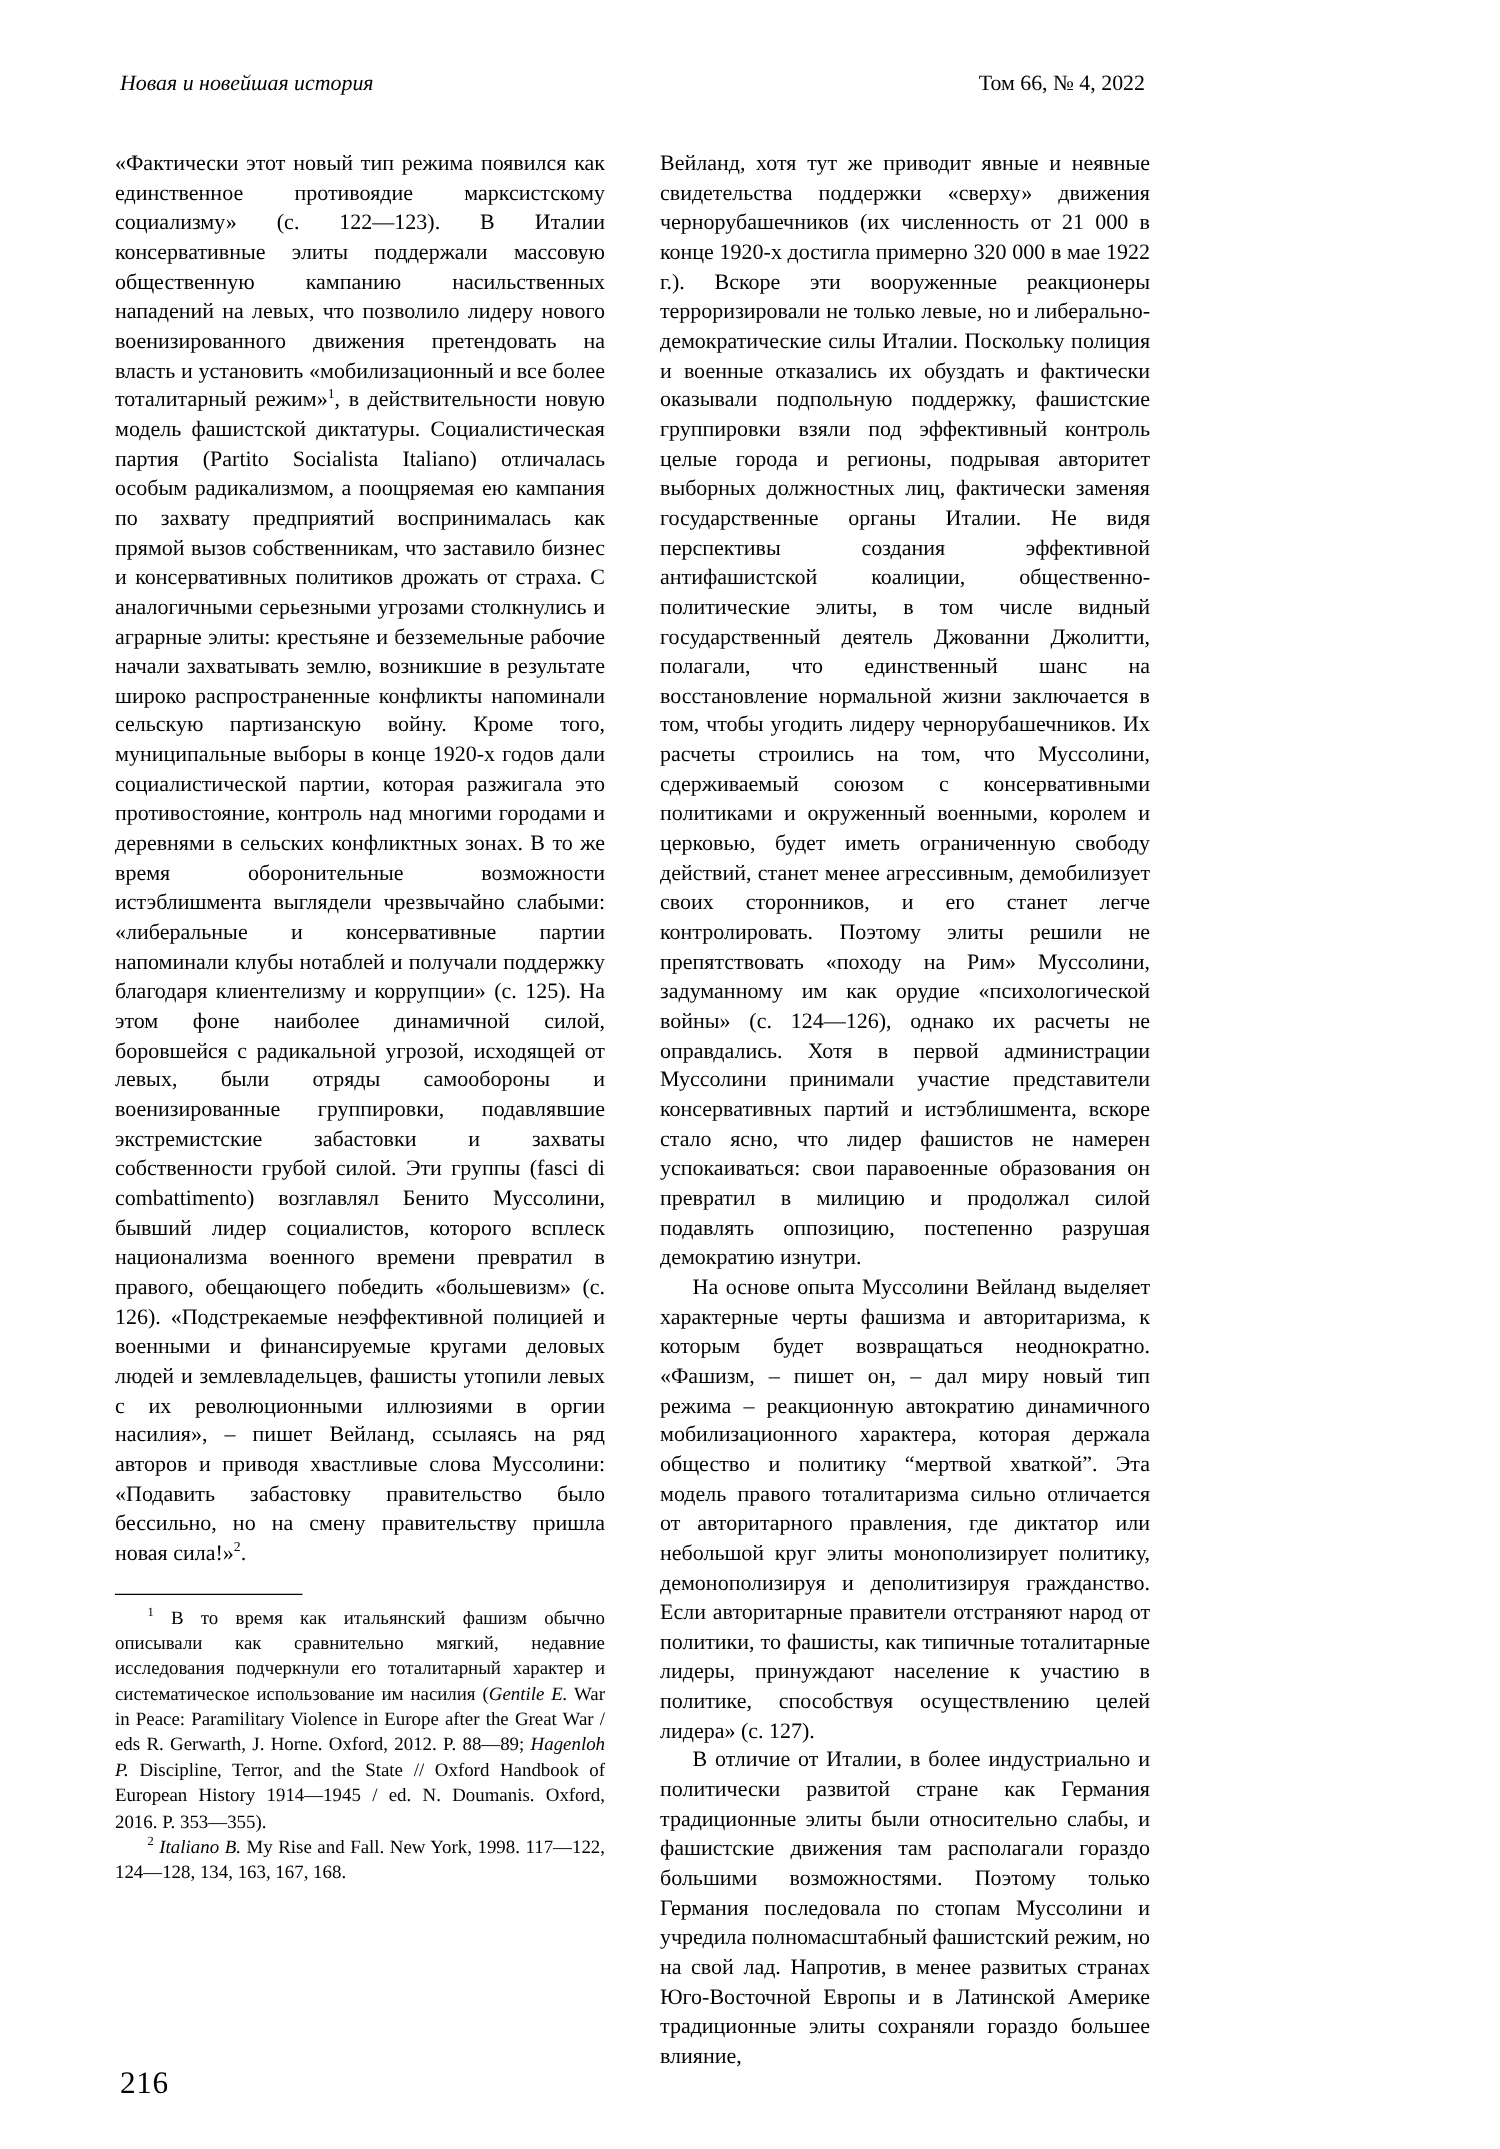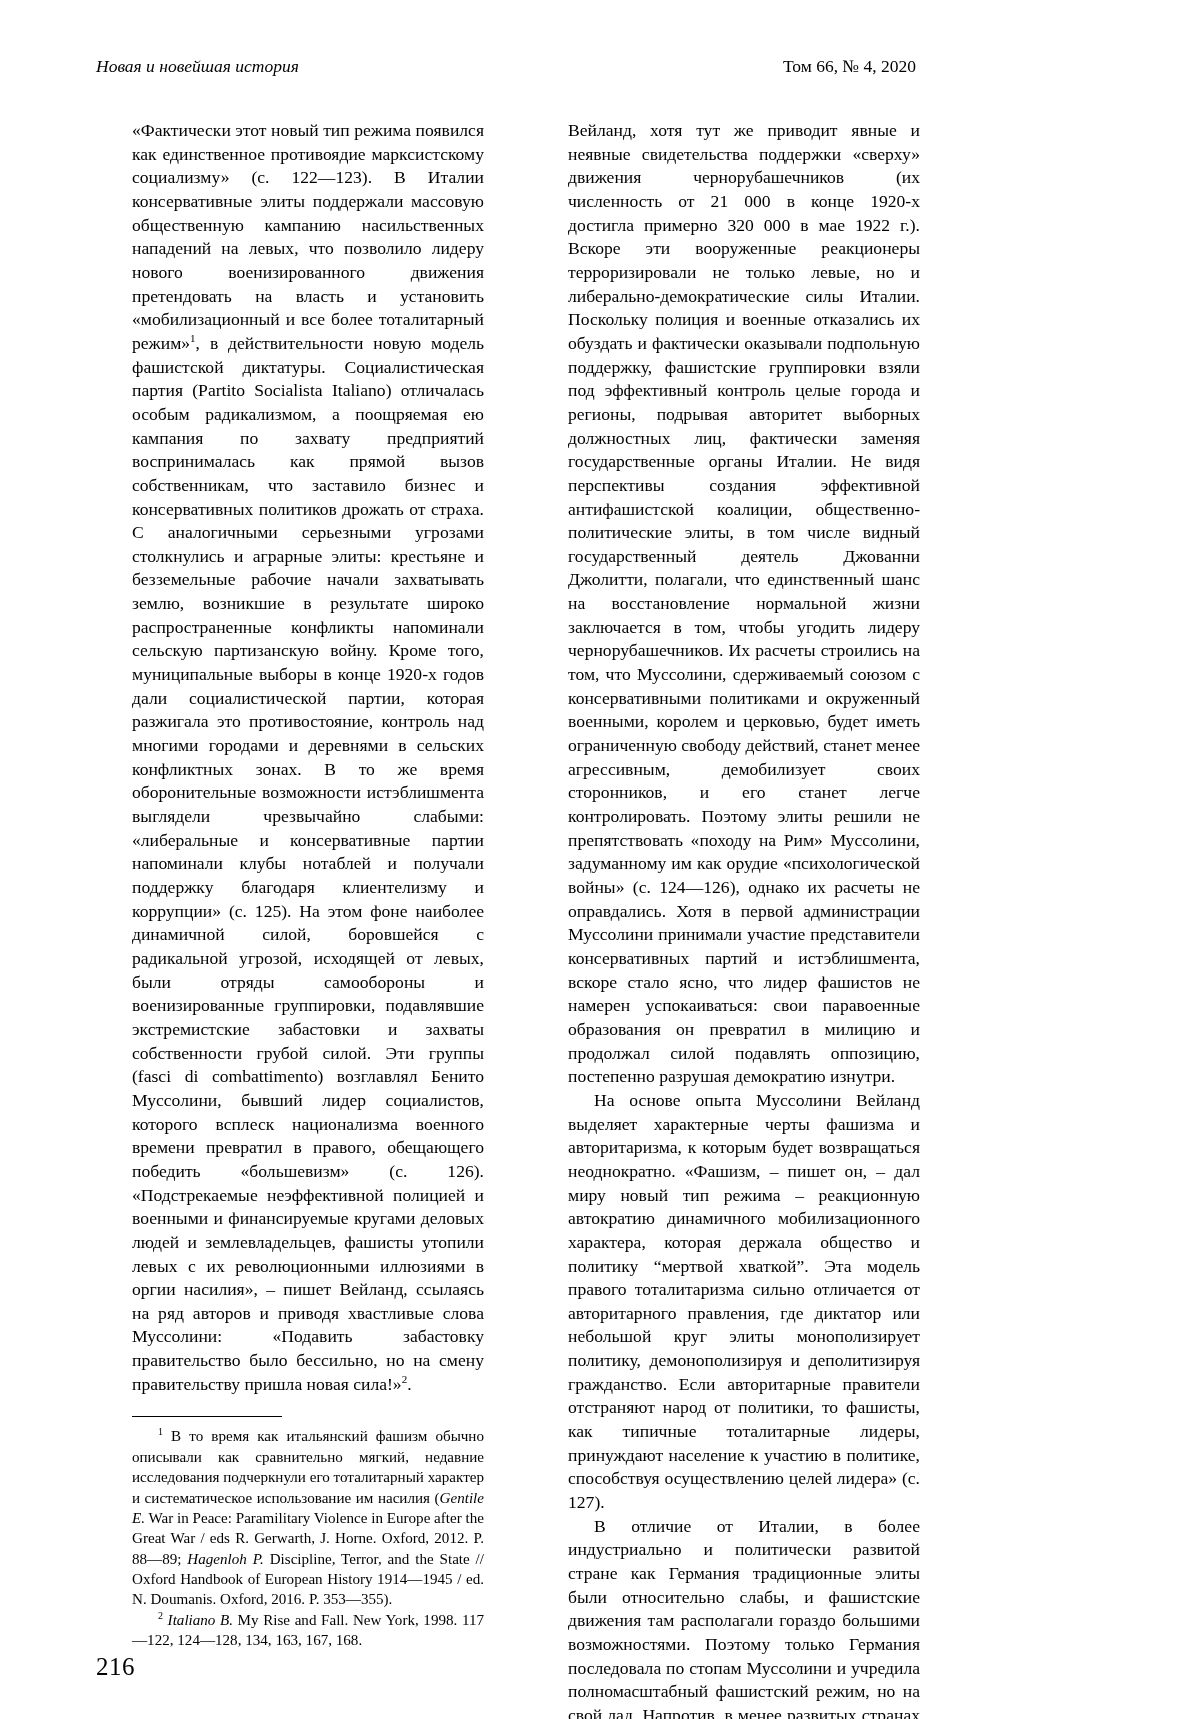--- a/index.html
+++ b/index.html
@@ -37,21 +37,20 @@
     font-style: normal;
   }
   .columns {
     display: flex;
     gap: 44px;
     align-items: flex-start;
   }
   .col {
     width: 484px;
     position: relative;
-    margin-left: 40px;
   }
   p.body {
     margin: 0;
     font-size: 17.6px;
     line-height: 1.345;
     text-align: justify;
     text-indent: 0;
     hyphens: auto;
     -webkit-hyphens: auto;
   }
@@ -94,21 +93,21 @@
     letter-spacing: 0.5px;
   }
 </style>
 </head>
 <body>
 
 <div class="page">
 
   <div class="running-head">
     <span class="journal">Новая и новейшая история</span>
-    <span class="issue">Том 66, № 4, 2020</span>
+    <span class="issue">Том 66, № 4, 2022</span>
   </div>
 
   <div class="columns">
 
     <div class="col">
       <p class="body"><span>«Фактически этот новый тип режима появился как единственное противоядие марксистскому социализму» (с. 122—123). В Италии консервативные элиты поддержали массовую общественную кампанию насильственных нападений на левых, что позволило лидеру нового военизированного движения претендовать на власть и установить «мобилизационный и все более тоталитарный режим»</span><span class="sup">1</span><span>, в действительности новую модель фашистской диктатуры. Социалистическая партия (Partito Socialista Italiano) отличалась особым радикализмом, а поощряемая ею кампания по захвату предприятий воспринималась как прямой вызов собственникам, что заставило бизнес и консервативных политиков дрожать от страха. С аналогичными серьезными угрозами столкнулись и аграрные элиты: крестьяне и безземельные рабочие начали захватывать землю, возникшие в результате широко распространенные конфликты напоминали сельскую партизанскую войну. Кроме того, муниципальные выборы в конце 1920-х годов дали социалистической партии, которая разжигала это противостояние, контроль над многими городами и деревнями в сельских конфликтных зонах. В то же время оборонительные возможности истэблишмента выглядели чрезвычайно слабыми: «либеральные и консервативные партии напоминали клубы нотаблей и получали поддержку благодаря клиентелизму и коррупции» (с. 125). На этом фоне наиболее динамичной силой, боровшейся с радикальной угрозой, исходящей от левых, были отряды самообороны и военизированные группировки, подавлявшие экстремистские забастовки и захваты собственности грубой силой. Эти группы (fasci di combattimento) возглавлял Бенито Муссолини, бывший лидер социалистов, которого всплеск национализма военного времени превратил в правого, обещающего победить «большевизм» (с. 126). «Подстрекаемые неэффективной полицией и военными и финансируемые кругами деловых людей и землевладельцев, фашисты утопили левых с их революционными иллюзиями в оргии насилия», – пишет Вейланд, ссылаясь на ряд авторов и приводя хвастливые слова Муссолини: «Подавить забастовку правительство было бессильно, но на смену правительству пришла новая сила!»</span><span class="sup">2</span><span>.</span></p>
 
 
       <hr class="footnote-sep">
 

